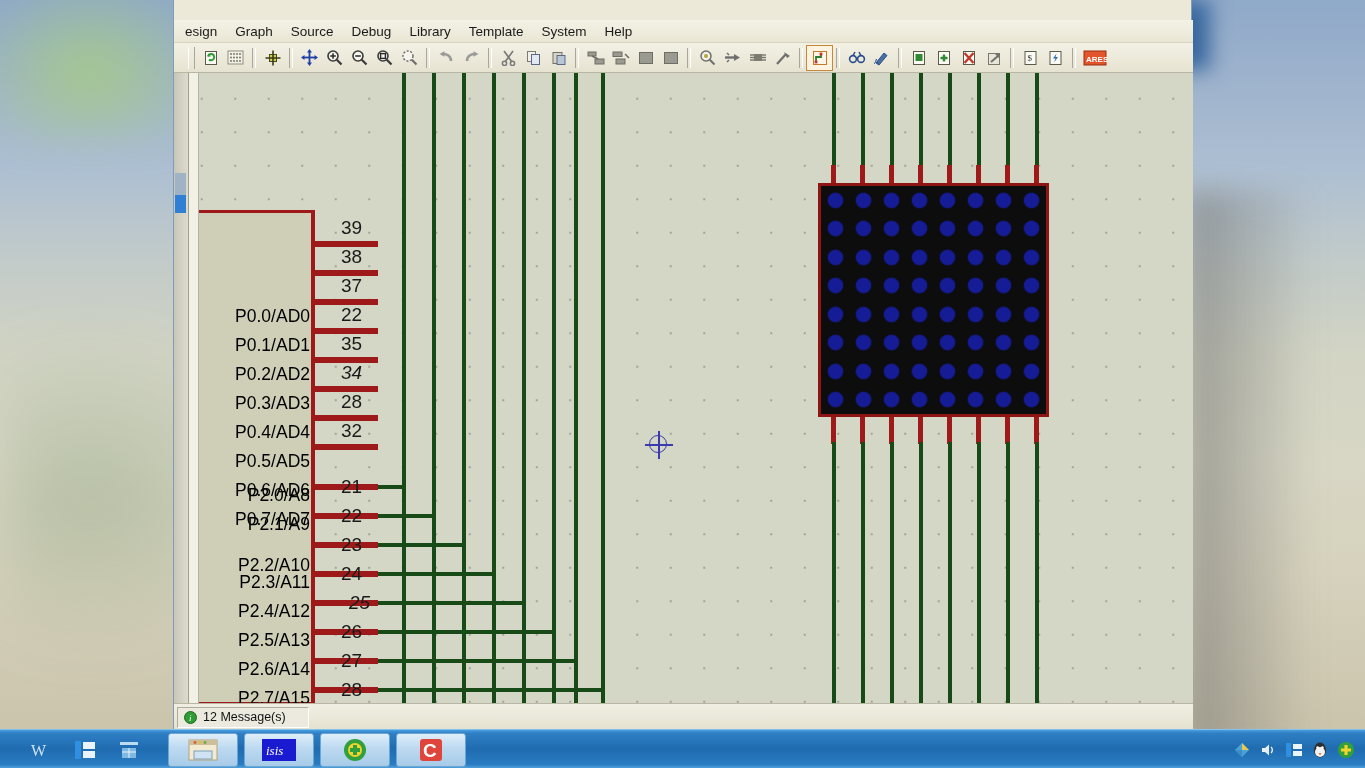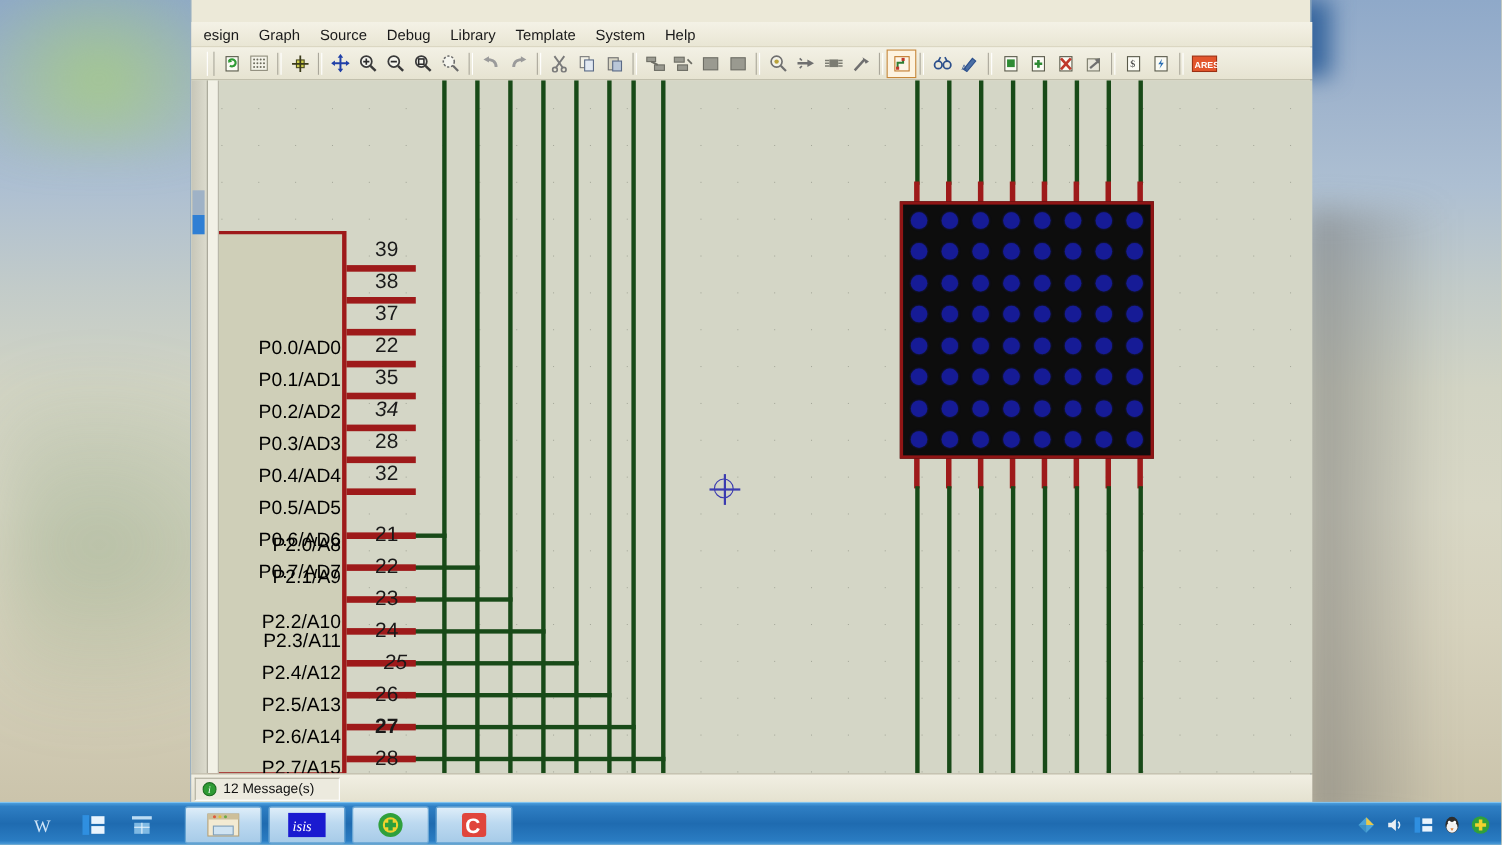--- a/index.html
+++ b/index.html
@@ -505,21 +505,21 @@
     <div class="pinnum" style="left:167px;top:289px;font-style:italic;">34</div>
     <div class="pinnum" style="left:167px;top:318px;">28</div>
     <div class="pinnum" style="left:167px;top:347px;">32</div>
 
     <div class="pinnum" style="left:167px;top:403px;">21</div>
     <div class="pinnum" style="left:167px;top:432px;">22</div>
     <div class="pinnum" style="left:167px;top:461px;">23</div>
     <div class="pinnum" style="left:167px;top:490px;">24</div>
     <div class="pinnum" style="left:175px;top:519px;font-style:italic;">25</div>
     <div class="pinnum" style="left:167px;top:548px;">26</div>
-    <div class="pinnum" style="left:167px;top:577px;font-weight:bold;">27</div>
+    <div class="pinnum" style="left:167px;top:577px;">27</div>
     <div class="pinnum" style="left:167px;top:606px;">28</div>
 
     <div id="matrix">
       <span class="led"></span>
         <span class="led"></span>
         <span class="led"></span>
         <span class="led"></span>
         <span class="led"></span>
         <span class="led"></span>
         <span class="led"></span>

